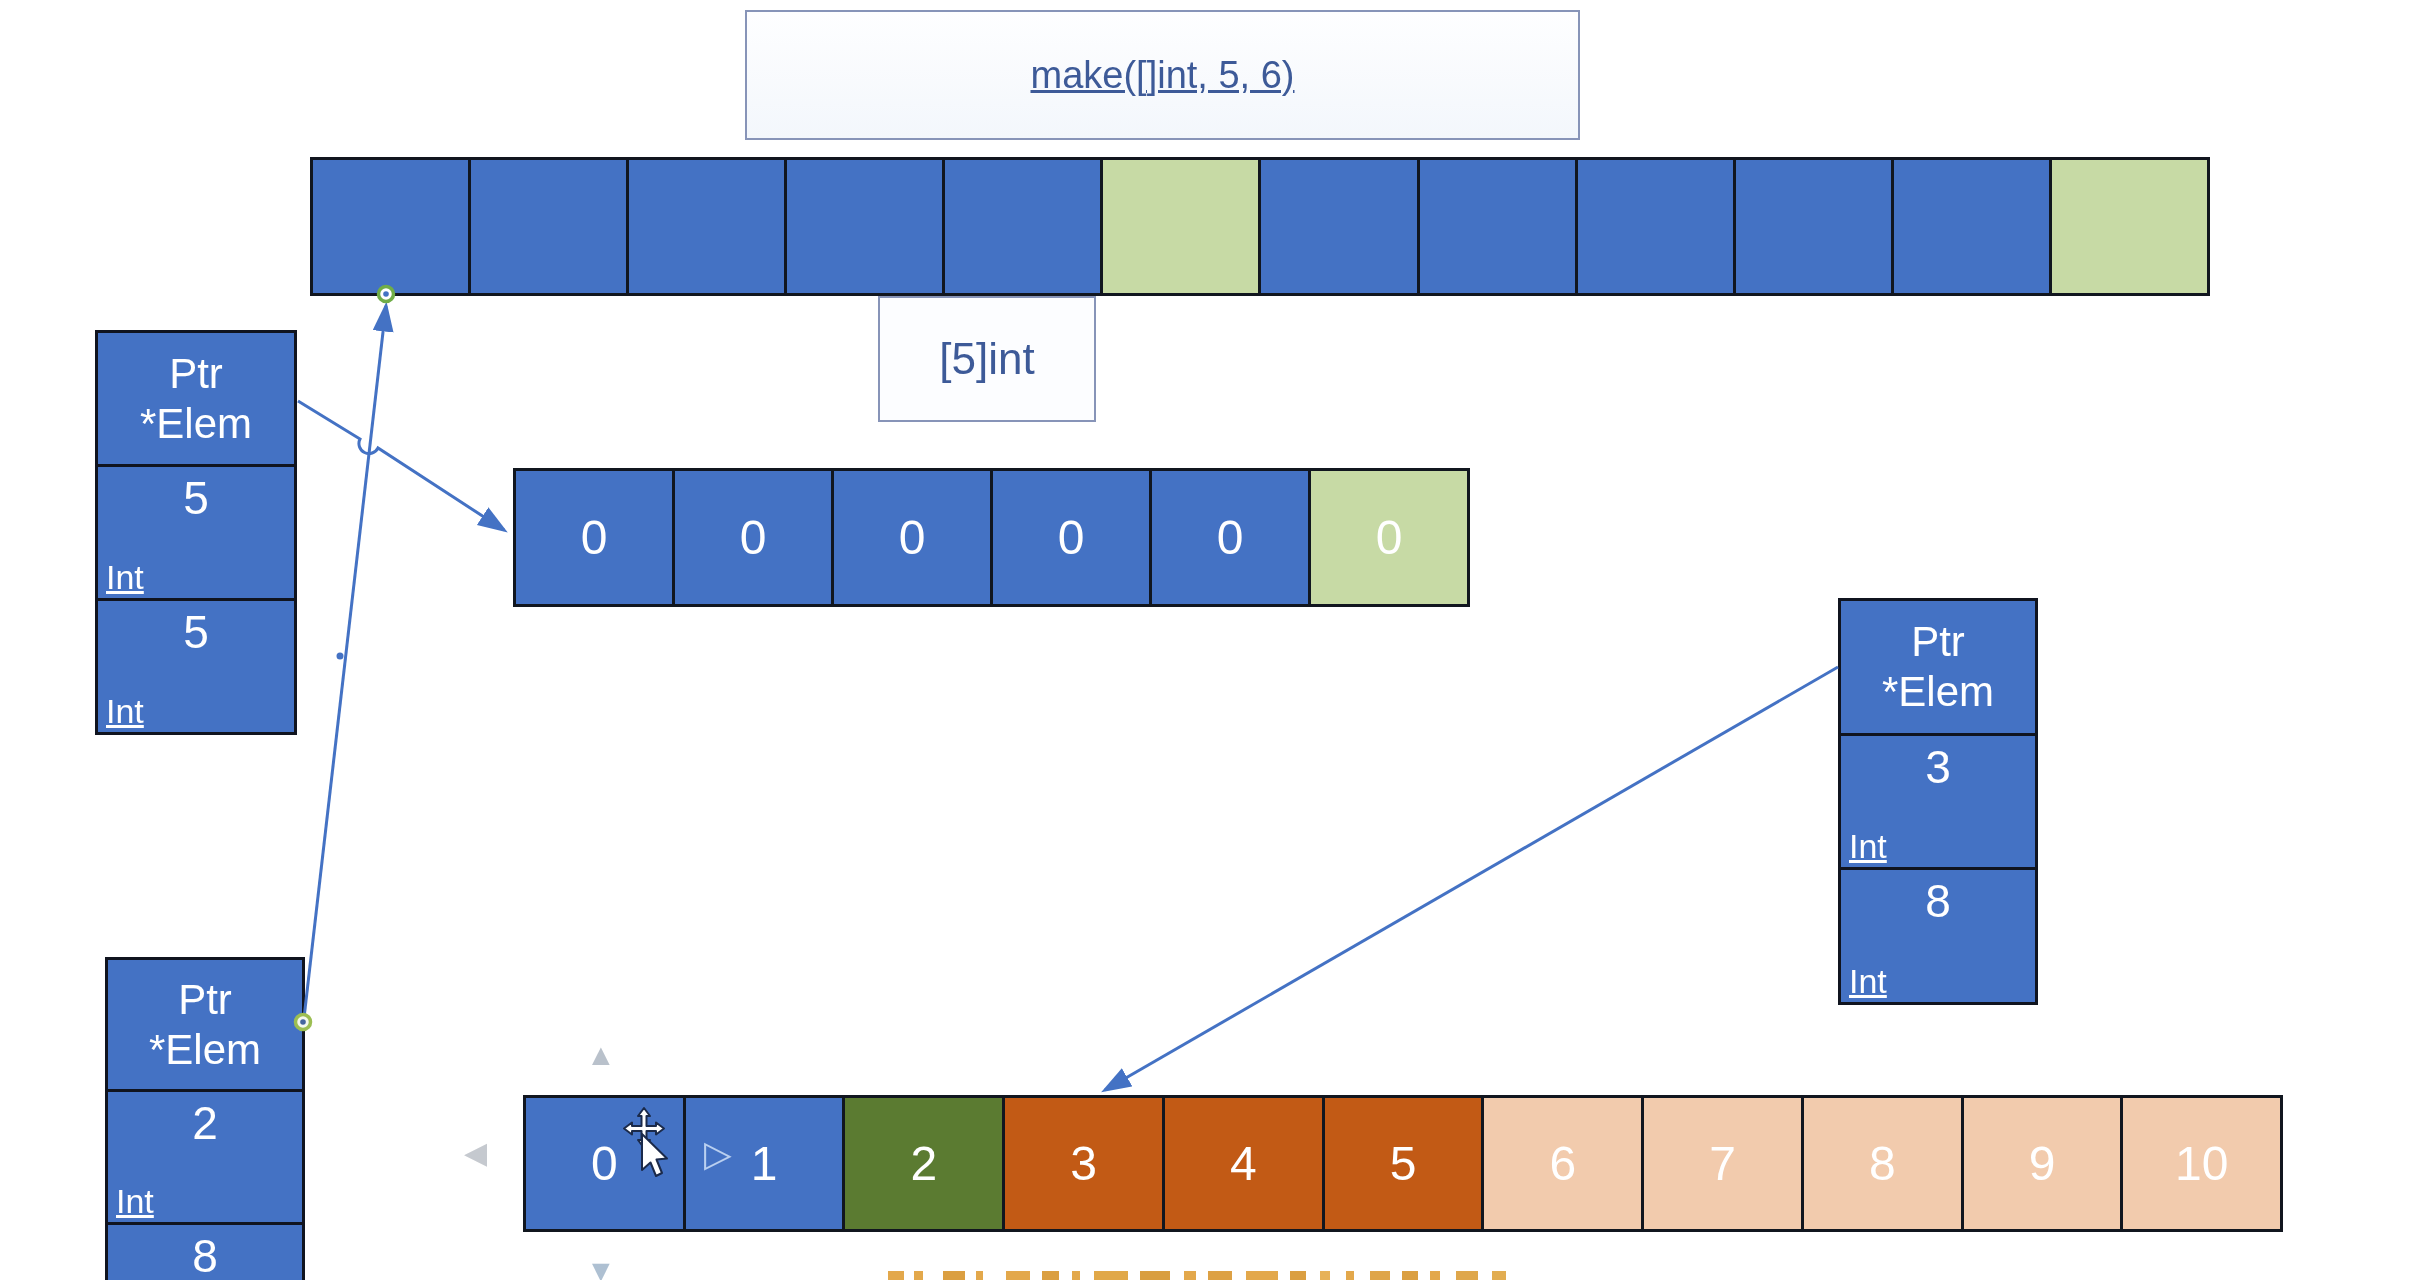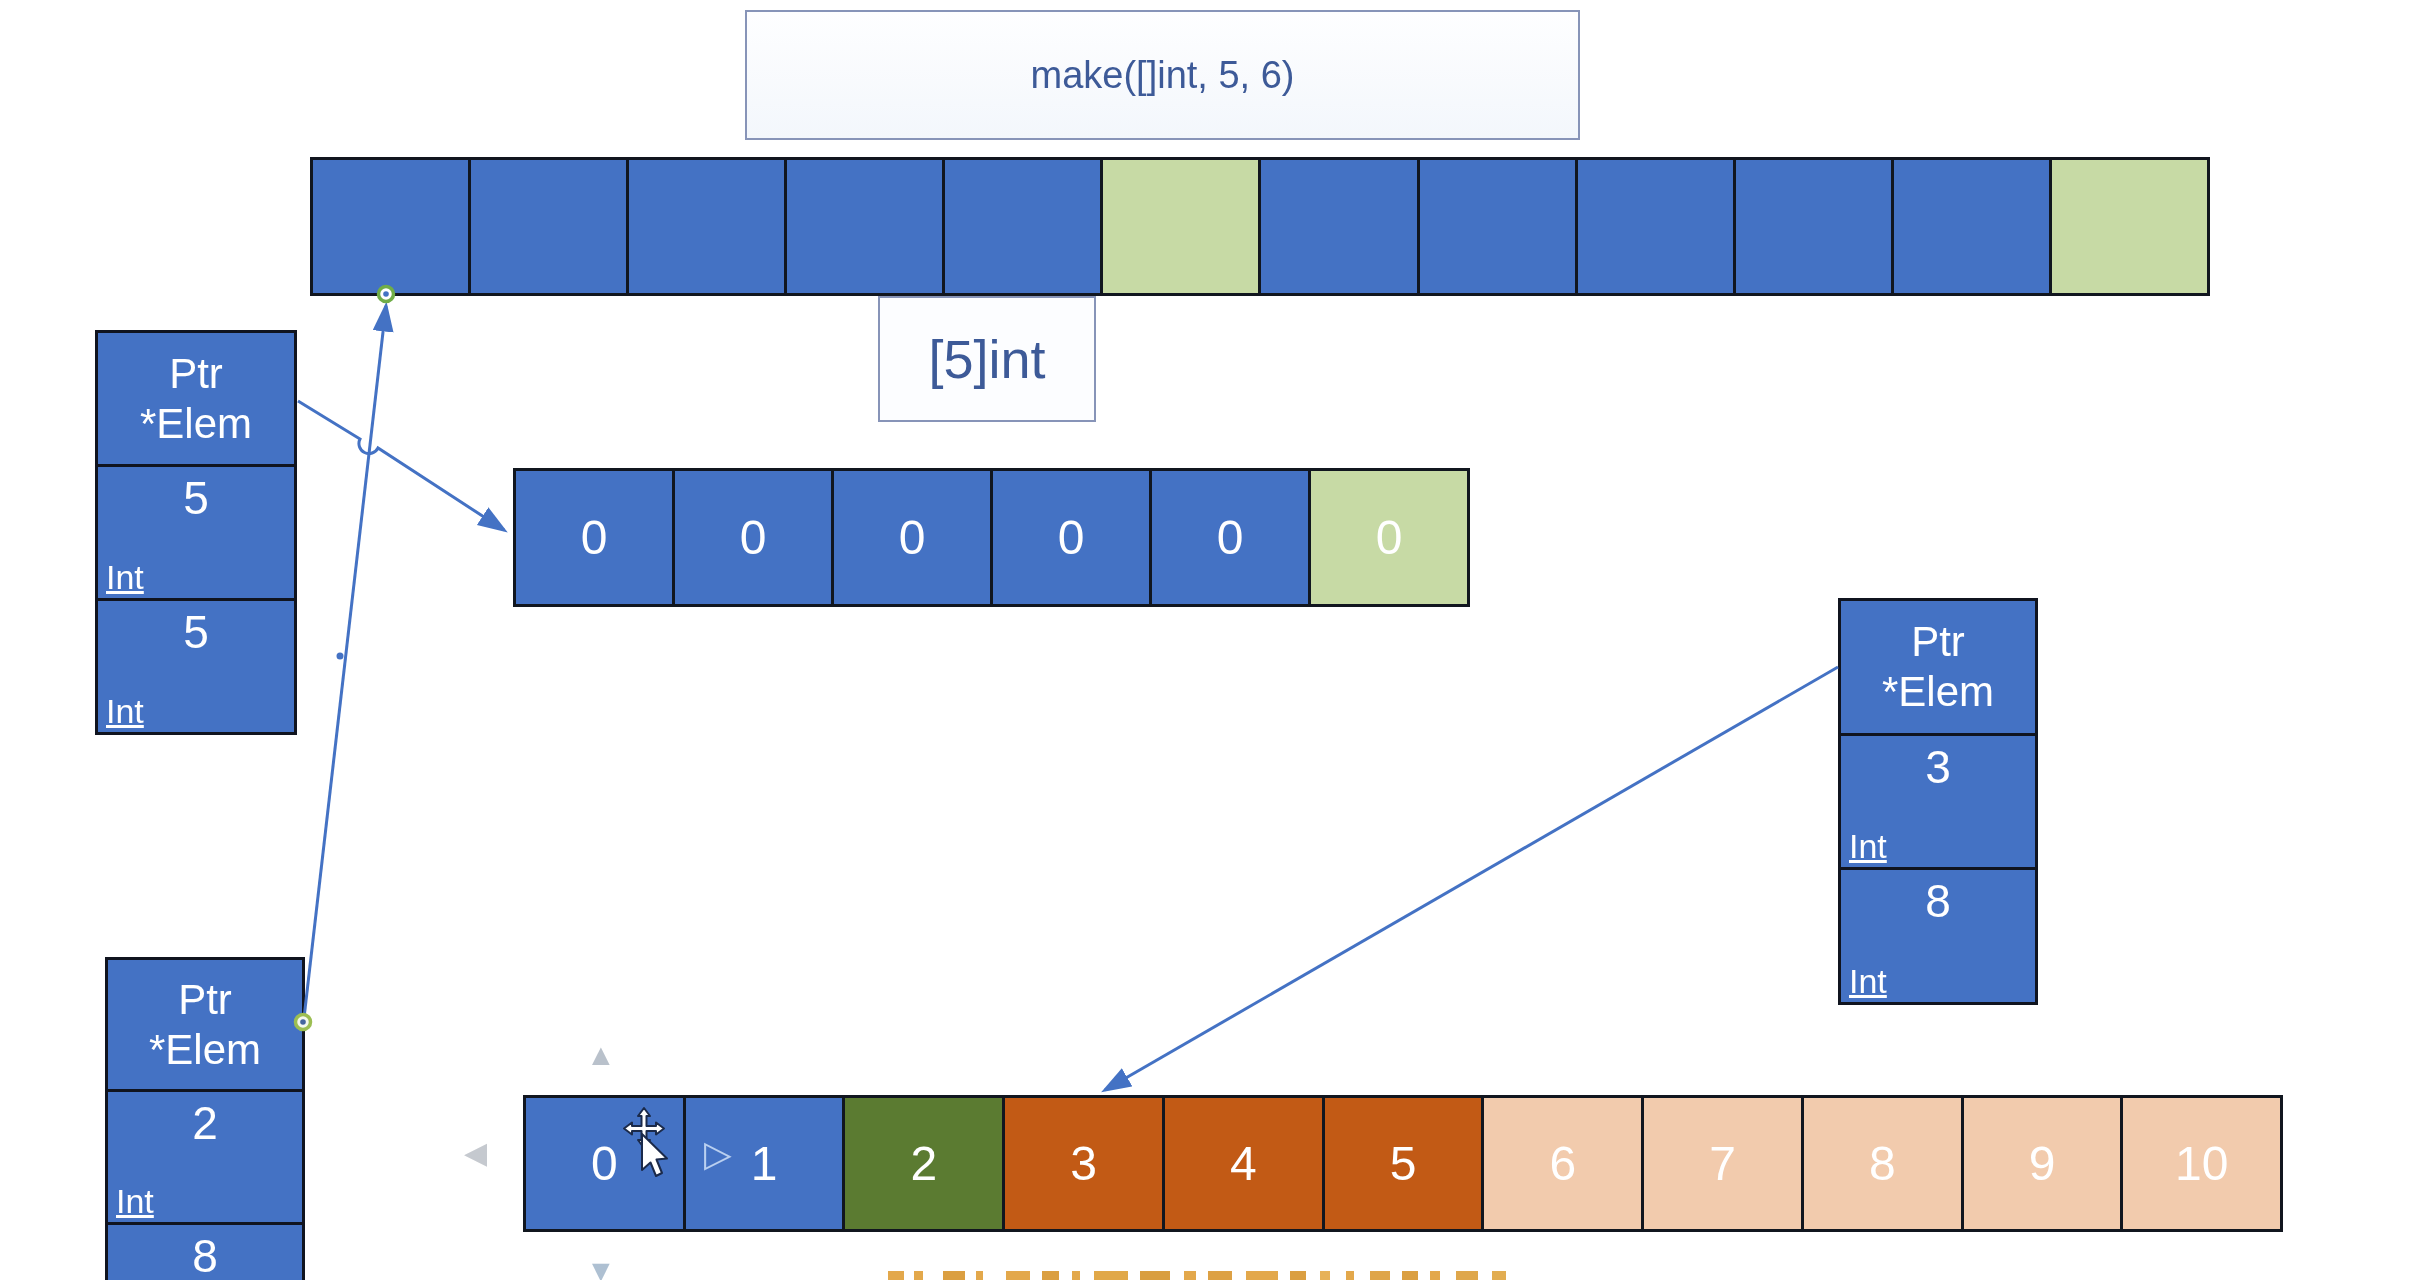--- a/index.html
+++ b/index.html
@@ -8,22 +8,22 @@
     background:#FFFFFF; font-family:"Liberation Sans", sans-serif;
   }
   
   .label-box{
     position:absolute; box-sizing:border-box;
     border:2px solid #8794B8;
     background:linear-gradient(180deg,#FEFEFF 0%,#F3F7FC 100%);
     display:flex; align-items:center; justify-content:center;
     color:#3D5A98;
   }
-  .code-box{ left:745px; top:10px; width:835px; height:130px; font-size:38px; }
-  .type-box{ left:878px; top:296px; width:218px; height:126px; font-size:54px; background:#FCFDFF; }
+  .code-box{ left:745px; top:10px; width:835px; height:130px; font-size:38px;text-decoration:underline; }
+  .type-box{ left:878px; top:296px; width:218px; height:126px; font-size:44px; background:#FCFDFF; }
   
   .array{
     position:absolute; display:flex; box-sizing:border-box;
     border:3px solid #11161F;
   }
   .array-top   { left:310px;  top:157px;  width:1900px; height:139px; }
   .array-middle{ left:513px;  top:468px;  width:957px;  height:139px; }
   .array-bottom{ left:523px;  top:1095px; width:1760px; height:137px; }
   .cell{
     flex:1 1 0; box-sizing:border-box; border-right:3px solid #11161F;

